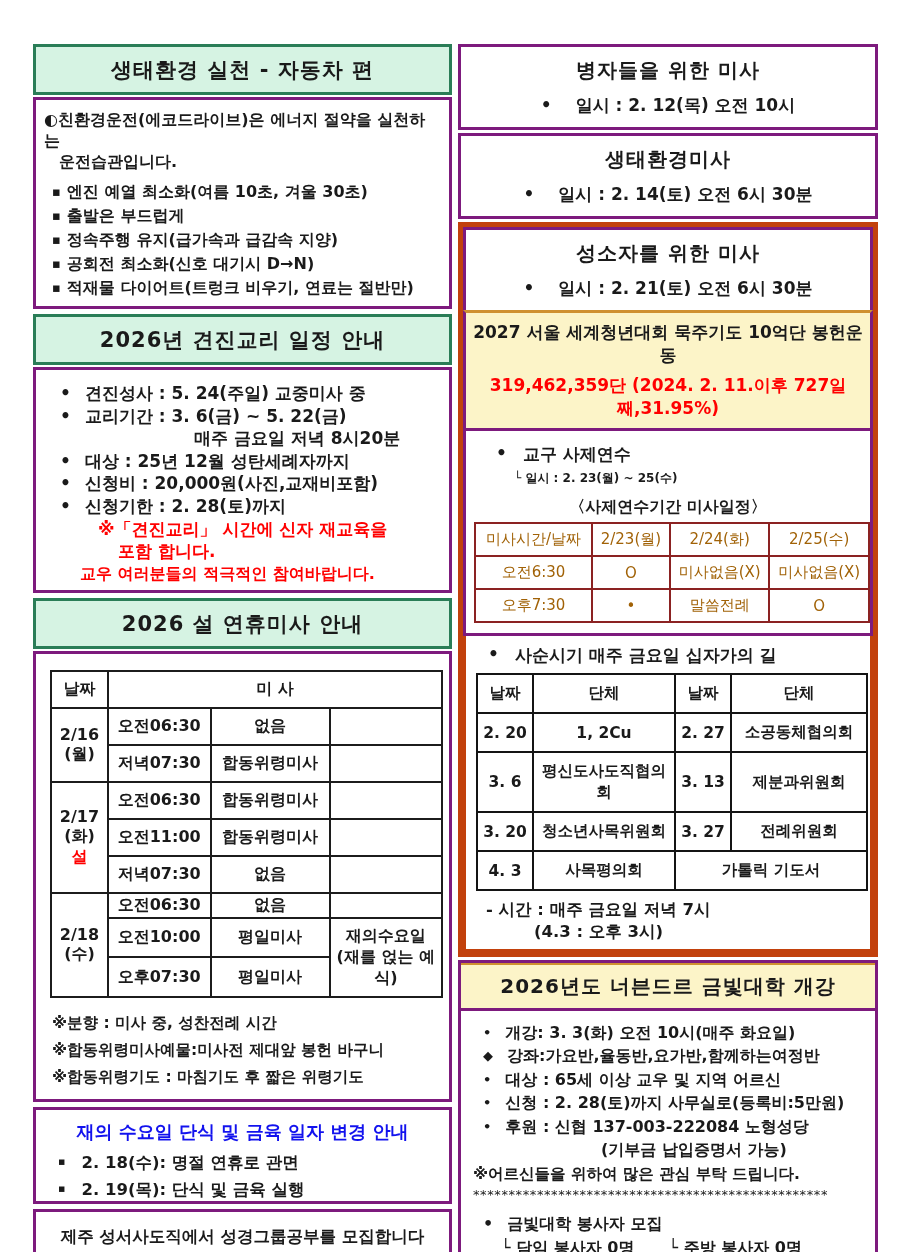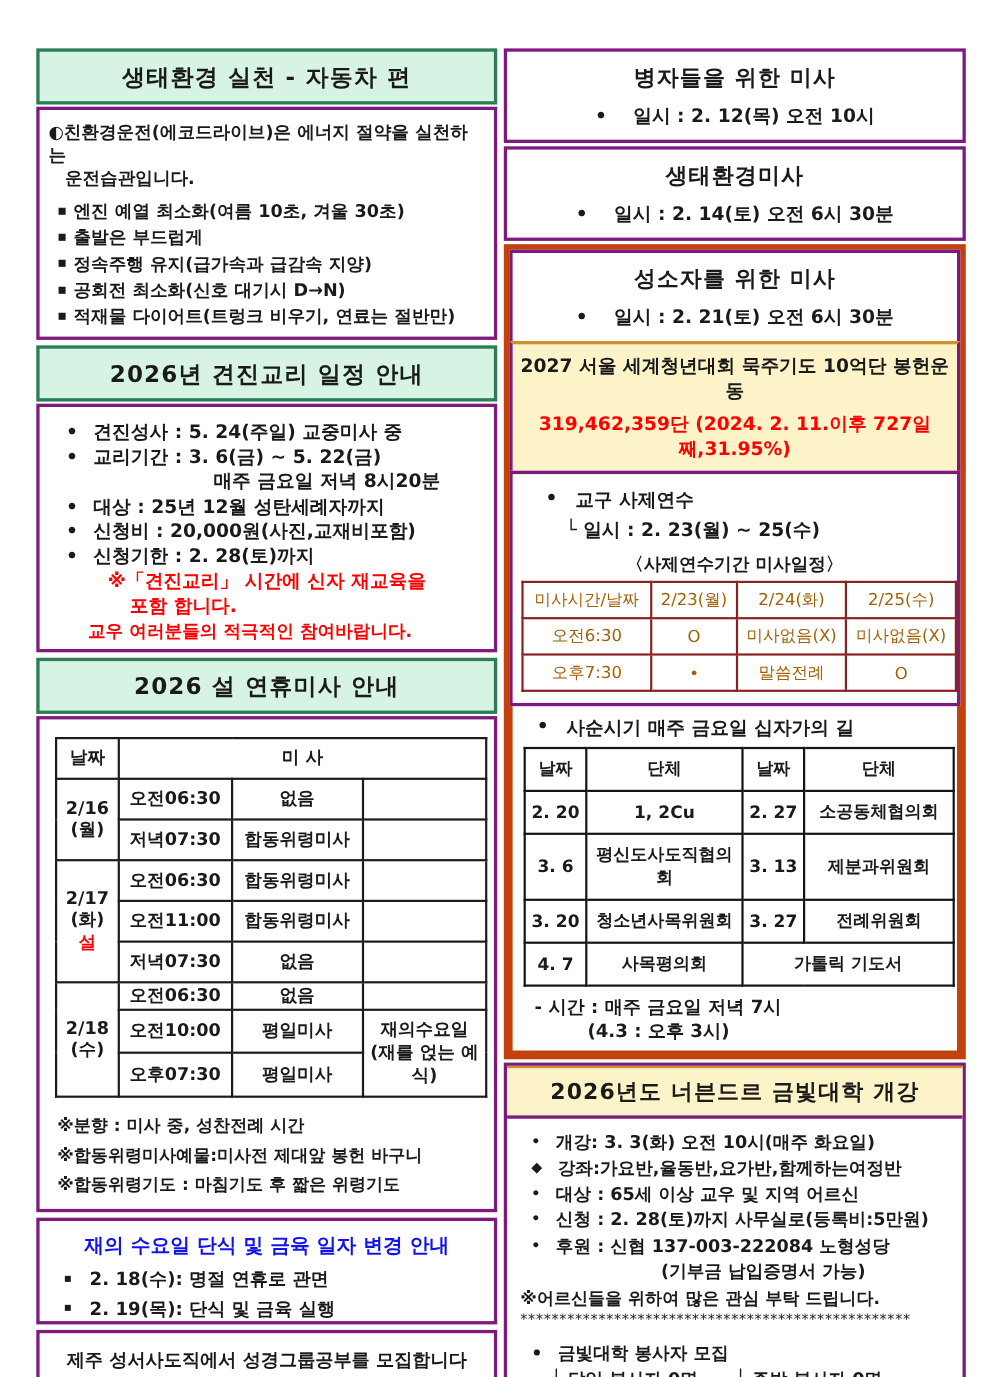--- a/index.html
+++ b/index.html
@@ -61,21 +61,21 @@
   .greenwrap { border:8px solid #c2410c; display:flex; flex-direction:column; }
   .greenwrap > .inner { margin:-3px -3px 0 -3px; }
 
   .wyd { background:#fcf4c8; border:3px solid #7d1a7d; border-top-color:#cf9030;
          padding:8px 6px; text-align:center; min-height:72px; }
   .wyd-l1 { font-size:17px; font-weight:700; }
   .wyd-l2 { font-size:17px; font-weight:700; margin-top:7px; }
 
   .training { min-height:186px; padding:12px 8px 10px 8px; border:3px solid #7d1a7d; background:#fff; }
   .tr-head { display:flex; gap:16px; padding-left:22px; font-size:17px; font-weight:700; }
-  .tr-when { padding-left:40px; font-size:17px; font-weight:700; margin-top:4px; }
+  .tr-when { padding-left:40px; font-size:12px; font-weight:700; margin-top:4px; }
   .tr-title { text-align:center; font-size:16px; font-weight:700; margin-top:10px; margin-bottom:4px; }
   table.tr { border-collapse:collapse; margin:0 auto; width:396px; }
   table.tr th, table.tr td { border:2px solid #8b2222; text-align:center; font-size:15px;
         font-weight:400; padding:6px 2px; color:#a16207; }
 
   
   .way { padding:8px 8px 6px 10px; }
   .way-head { display:flex; gap:16px; padding-left:12px; font-size:17px; font-weight:700; margin-bottom:6px; }
   table.way { border-collapse:collapse; width:392px; }
   table.way th, table.way td { border:2px solid #141414; text-align:center; font-size:15.5px;
@@ -360,21 +360,21 @@
             <td>3. 13</td>
             <td>제분과위원회</td>
           </tr>
           <tr>
             <td>3. 20</td>
             <td>청소년사목위원회</td>
             <td>3. 27</td>
             <td>전례위원회</td>
           </tr>
           <tr>
-            <td>4. 7</td>
+            <td>4. 3</td>
             <td>사목평의회</td>
             <td colspan="2">가톨릭 기도서</td>
           </tr>
         </tbody>
           </table>
         <div class="way-note1">- 시간 : 매주 금요일 저녁 7시</div>
         <div class="way-note2">(4.3 : 오후 3시)</div>
       </section>
     </div>
 

